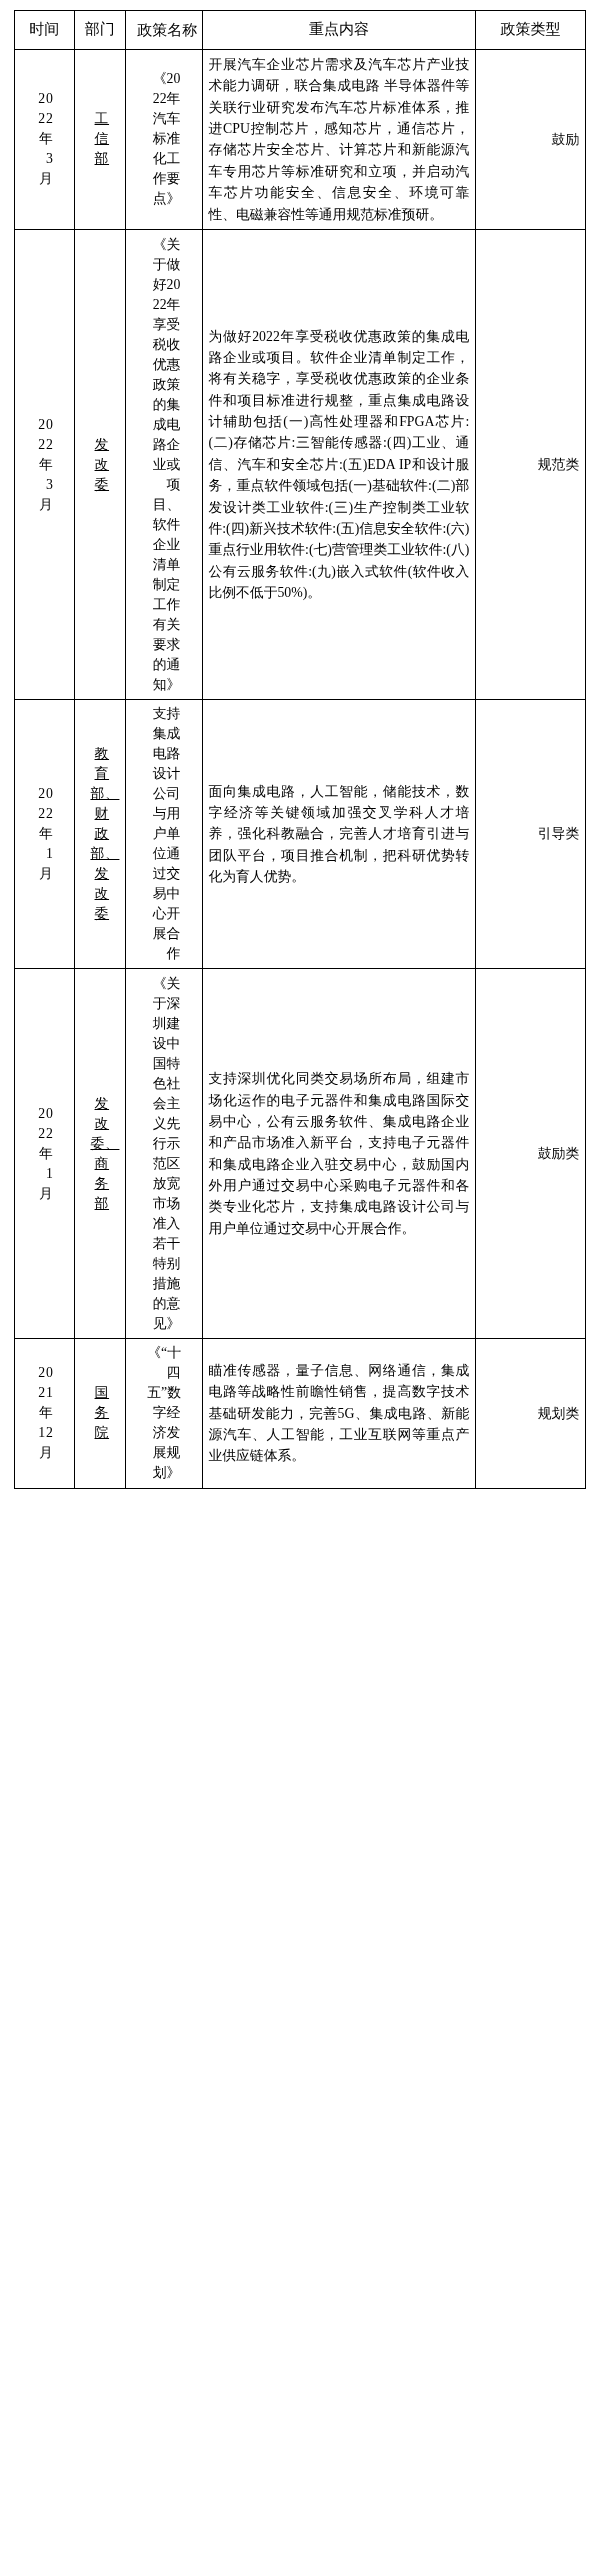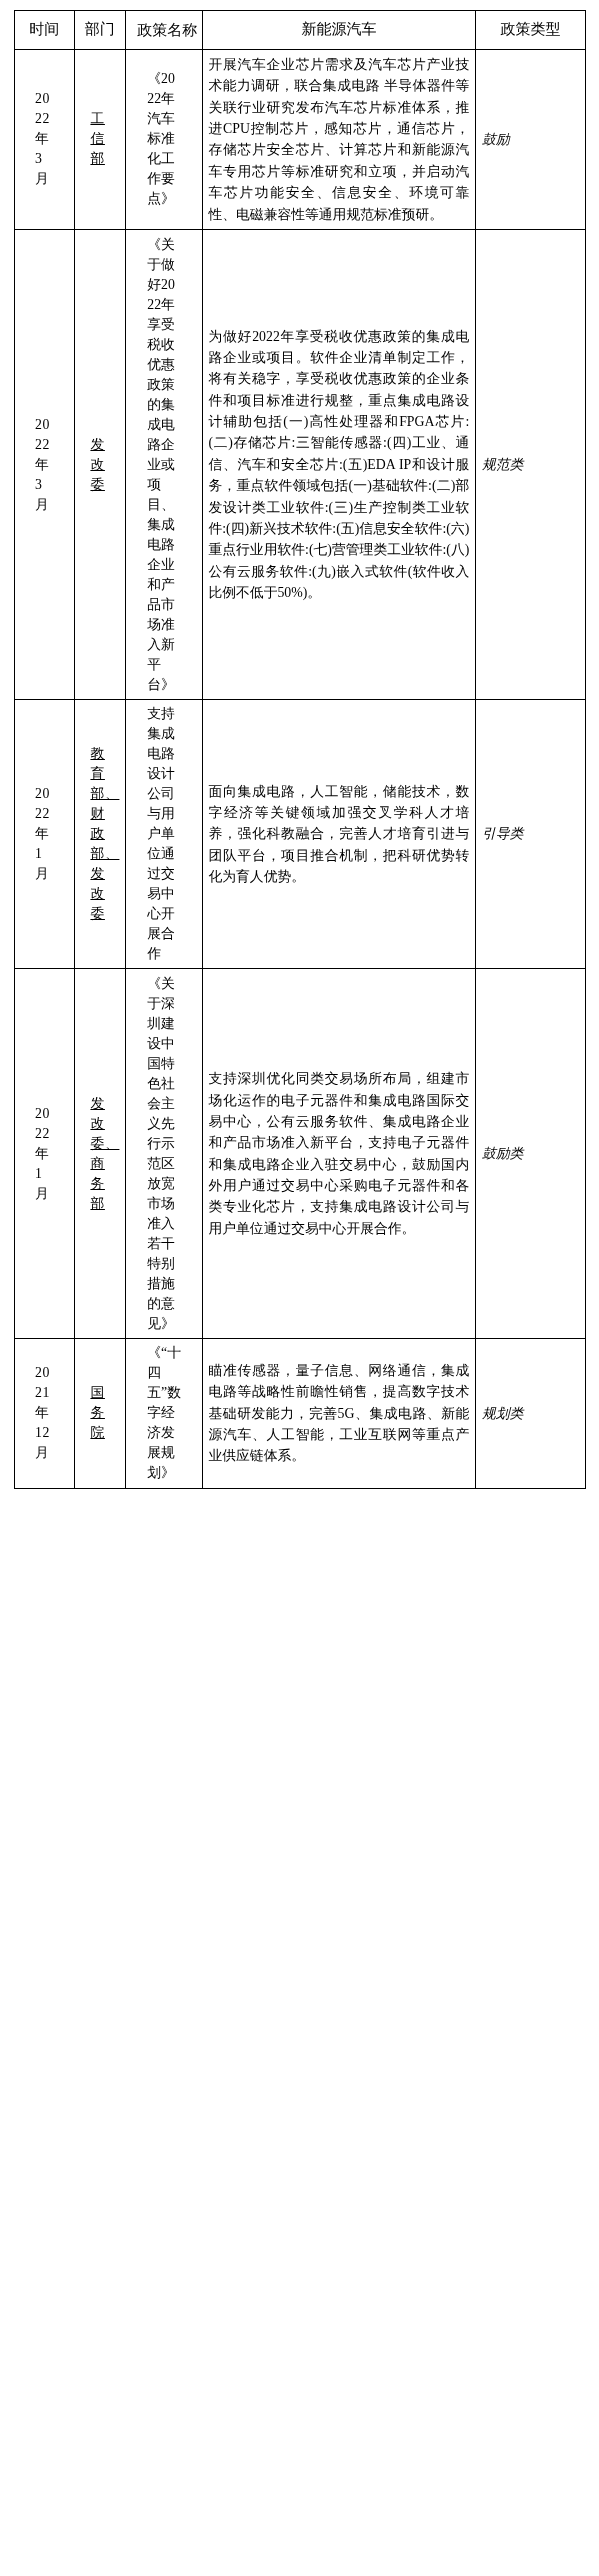--- a/index.html
+++ b/index.html
@@ -44,34 +44,33 @@
     letter-spacing: 0.7px;
     margin-left: 14px;
   }
   
   .vertical-text {
     writing-mode: horizontal-tb;
     display: block;
     width: 1.3em;
     margin: 0 auto;
     word-break: break-all;
-    text-align: left;
+    text-align: right;
     line-height: 1.45;
   }
   .cell-content {
     text-align: justify;
     text-justify: inter-ideograph;
     font-size: 13.8px;
     line-height: 1.75;
     padding: 7.2px 8.7px;
   }
   .cell-type {
-    text-align: left;
+    text-align: right;
     font-size: 14.5px;
-    font-style: italic;
   }
   .cell-name {
     text-align: center;
     font-size: 13px;
     line-height: 1.5;
   }
   .cell-name .vertical-text { width: 2.4em; word-break: break-all; }
   .cell-dept .vertical-text { width: 1.35em; text-decoration: underline; }
   .cell-time .vertical-text { width: 1.35em; }
   .th-two-line {
@@ -91,21 +90,21 @@
     <col class="c-content">
     <col class="c-type">
   </colgroup>
   <thead>
     <tr>
       <th><span>时间</span></th>
       <th><span>部门</span></th>
       <th>
           <span class="th-two-line">政策名称</span>
         </th>
-      <th><span>新能源汽车</span></th>
+      <th><span>重点内容</span></th>
       <th><span>政策类型</span></th>
     </tr>
   </thead>
   <tbody>
     <tr>
       <td class="cell-vert cell-time">
           <span class="vertical-text">2022年3月</span>
         </td>
       <td class="cell-vert cell-dept">
           <span class="vertical-text">工信部</span>
@@ -117,21 +116,21 @@
       <td class="cell-type"><span>鼓励</span></td>
     </tr>
     <tr>
       <td class="cell-vert cell-time">
           <span class="vertical-text">2022年3月</span>
         </td>
       <td class="cell-vert cell-dept">
           <span class="vertical-text">发改委</span>
         </td>
       <td class="cell-name">
-          <span class="vertical-text">《关于做好2022年享受税收优惠政策的集成电路企业或项目、集成电路企业和产品市场准入新平台》</span>
+          <span class="vertical-text">《关于做好2022年享受税收优惠政策的集成电路企业或项目、软件企业清单制定工作有关要求的通知》</span>
         </td>
       <td class="cell-content"><span>为做好2022年享受税收优惠政策的集成电路企业或项目。软件企业清单制定工作，将有关稳字，享受税收优惠政策的企业条件和项目标准进行规整，重点集成电路设计辅助包括(一)高性处理器和FPGA芯片:(二)存储芯片:三智能传感器:(四)工业、通信、汽车和安全芯片:(五)EDA IP和设计服务，重点软件领域包括(一)基础软件:(二)部发设计类工业软件:(三)生产控制类工业软件:(四)新兴技术软件:(五)信息安全软件:(六)重点行业用软件:(七)营管理类工业软件:(八)公有云服务软件:(九)嵌入式软件(软件收入比例不低于50%)。</span></td>
       <td class="cell-type"><span>规范类</span></td>
     </tr>
     <tr>
       <td class="cell-vert cell-time">
           <span class="vertical-text">2022年1月</span>
         </td>
       <td class="cell-vert cell-dept">
           <span class="vertical-text">教育部、财政部、发改委</span>

